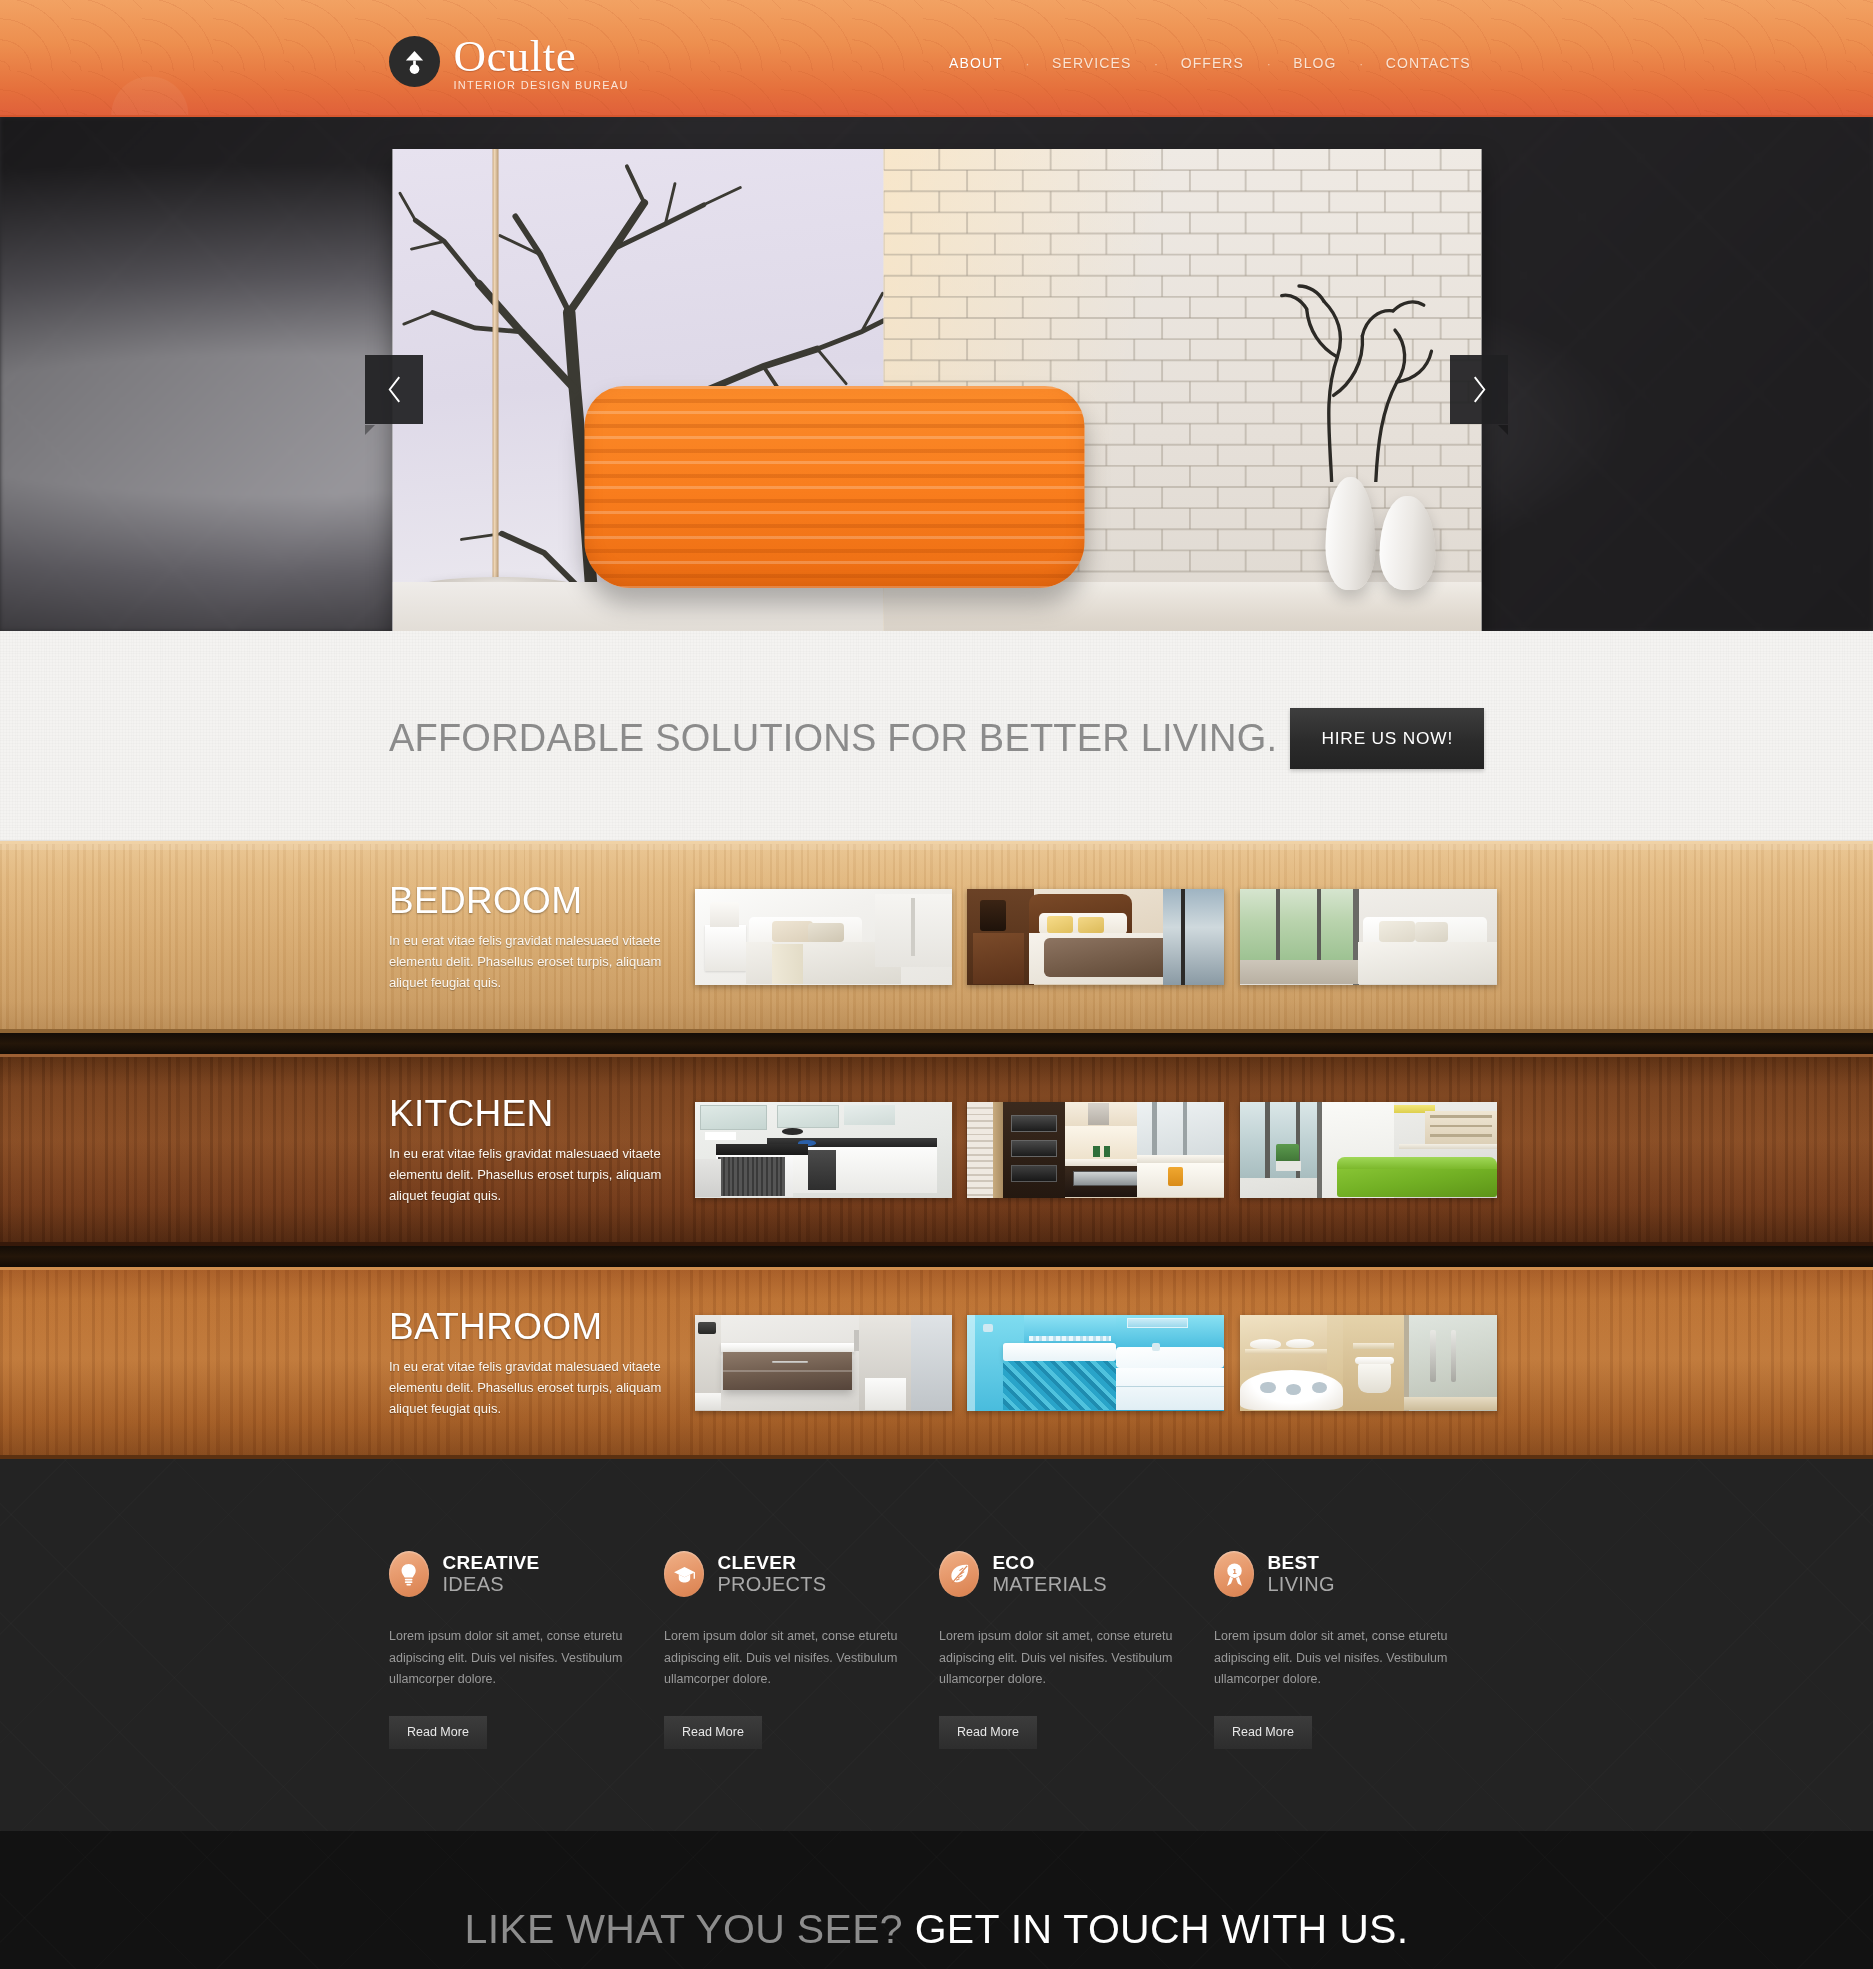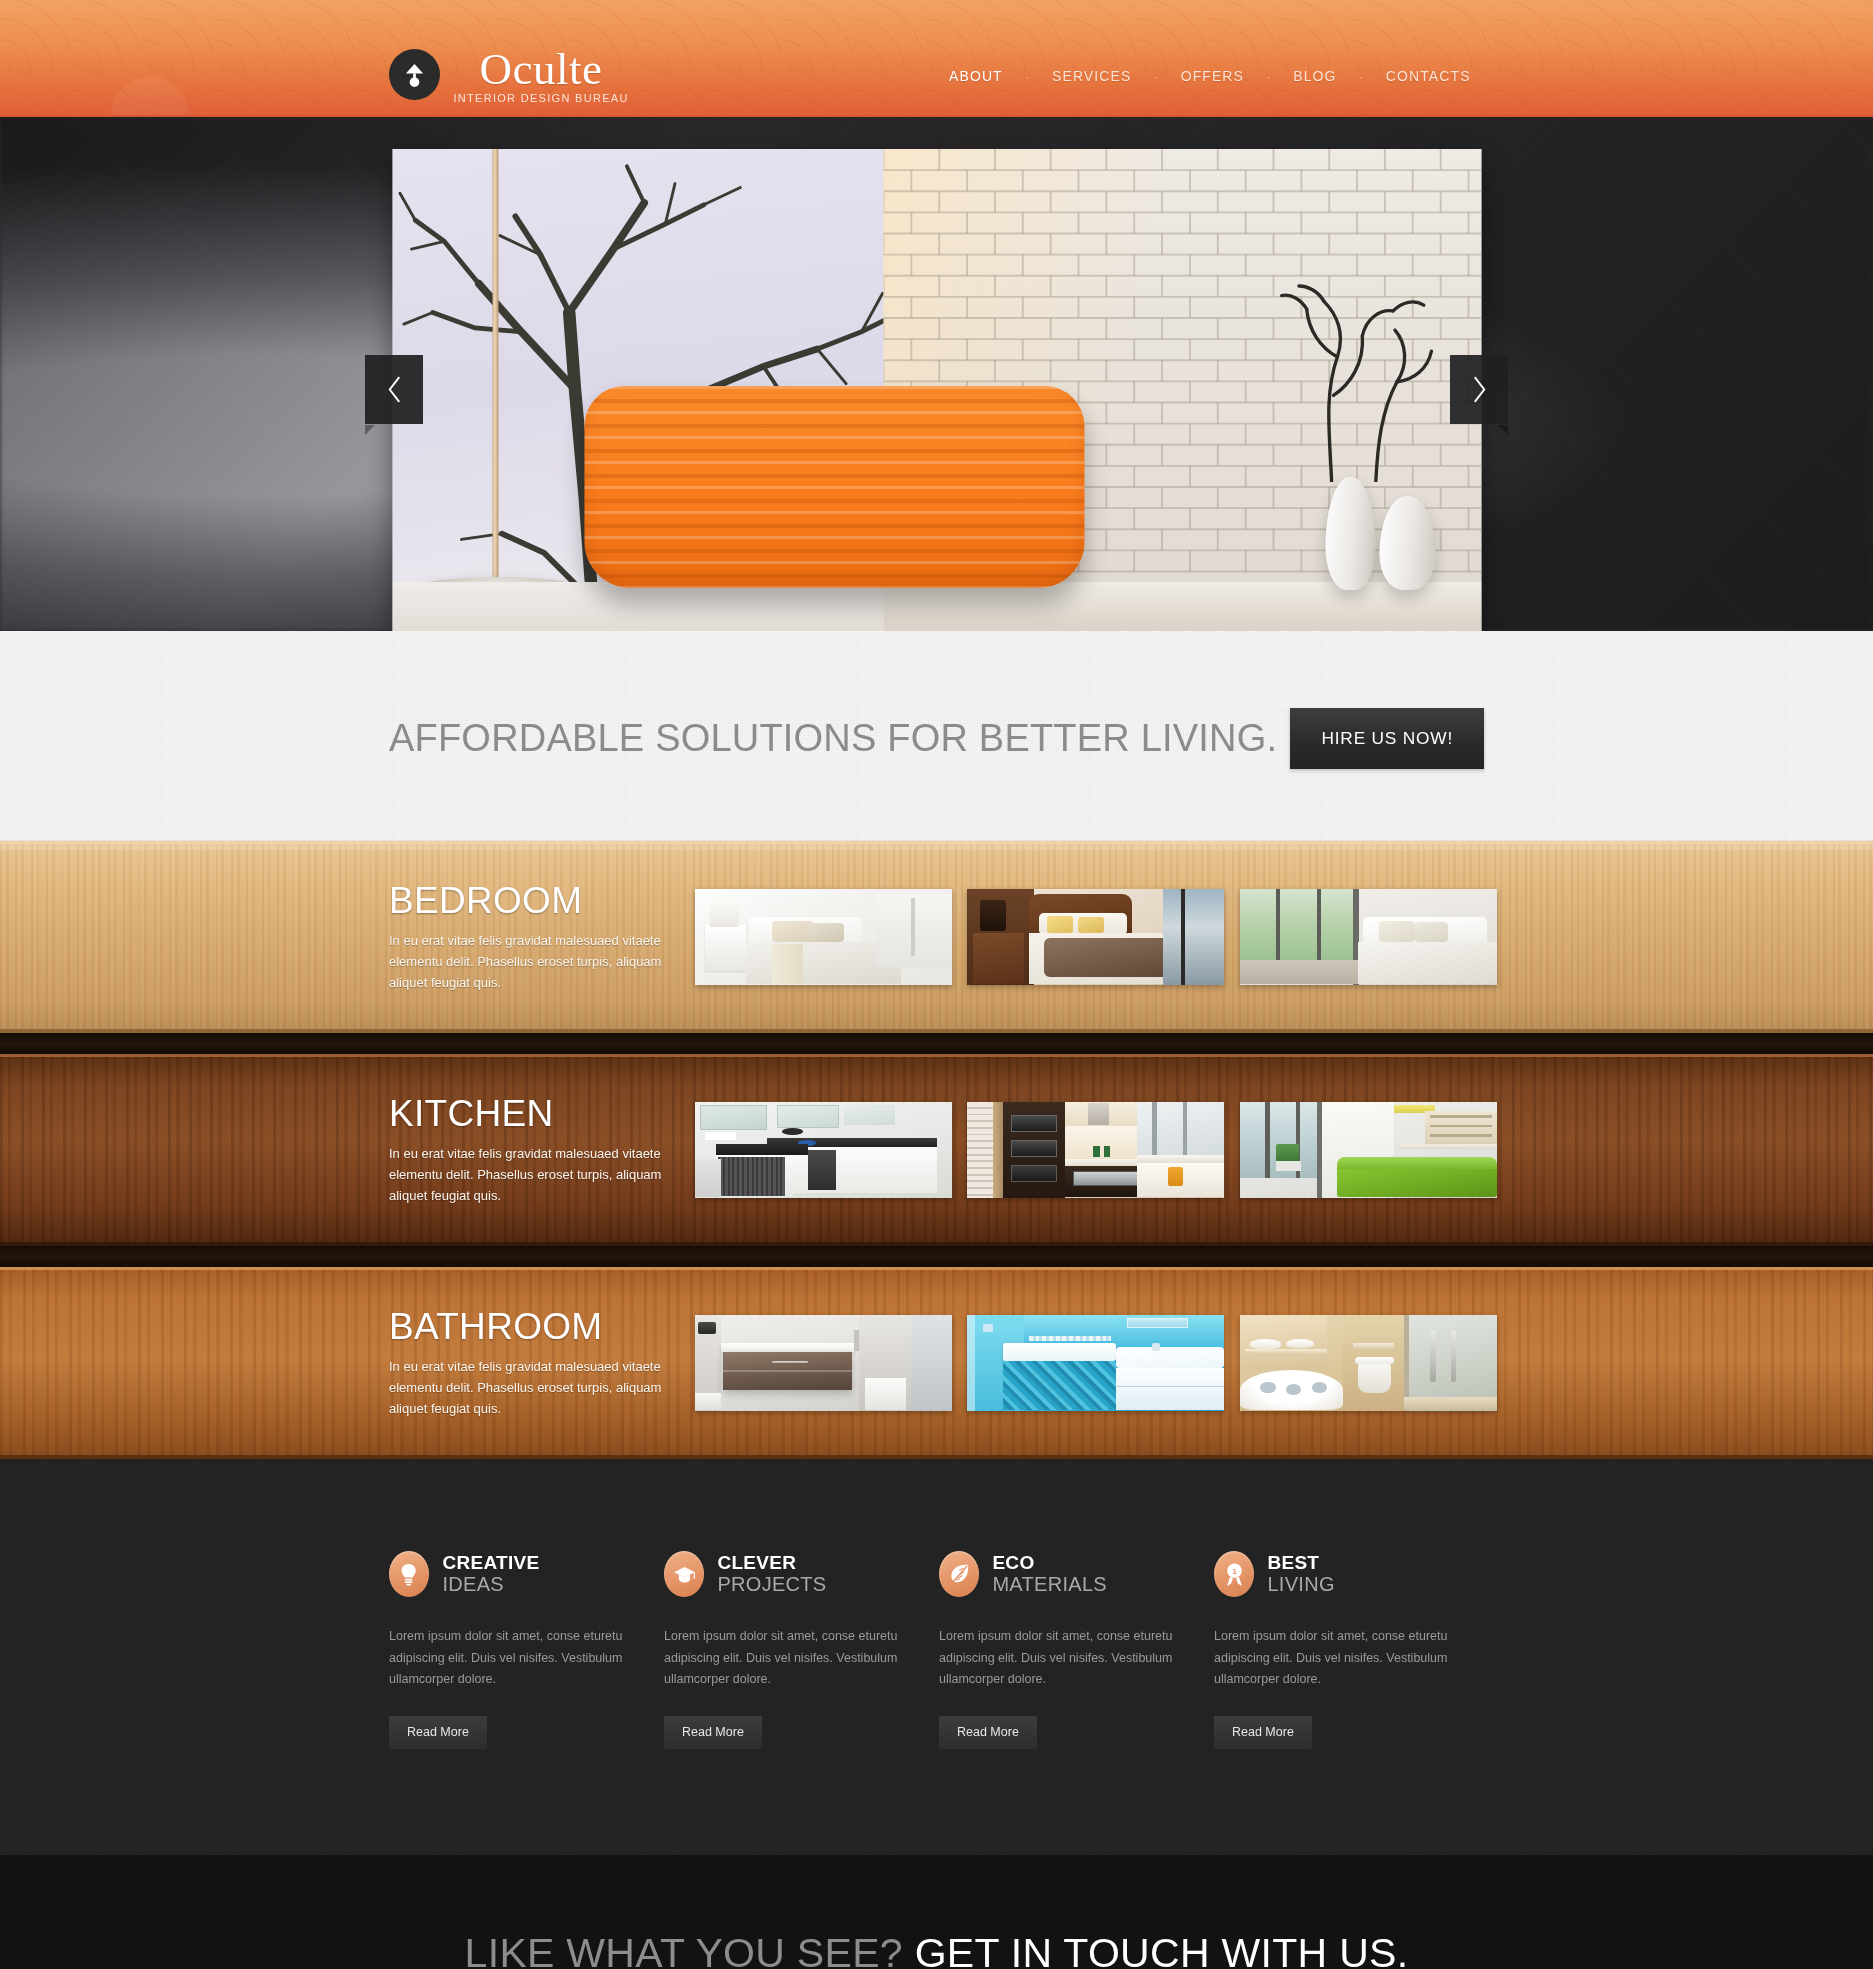--- a/index.html
+++ b/index.html
@@ -25,23 +25,23 @@
     position: absolute; inset: 0;
     background-image:
       repeating-radial-gradient(circle at 0 100%, transparent 0 9.6px, rgba(180,70,30,.14) 9.6px 10.6px, transparent 10.6px 21px);
     background-size: 71px 71px;
     background-position: 0 0;
     opacity: .85;
     pointer-events: none;
   }
   .header-inner {
     position: relative;
-    width: 1095px; margin: 17px auto;
+    width: 1095px; margin: 4px auto;
     height: 100%;
-    display: flex; align-items: center; justify-content: space-between; text-align: center;
+    display: flex; align-items: center; justify-content: space-between;
   }
   .logo { display: flex; align-items: center; gap: 13.4px; text-decoration: none; }
   .logo-mark {
     width: 51px; height: 51px; border-radius: 50%;
     background: #2b2b2b;
     display: flex; align-items: center; justify-content: center;
     flex: none;
   }
   .logo-text { line-height: 1; padding-top: 1.9px; }
   .logo-name {
@@ -254,21 +254,21 @@
   }
   .shelf-gap { height: 21px;
     background: linear-gradient(180deg,#140d07 0%, #241609 50%, #120b05 100%); }
 
   
   .features {
     background: #232323;
     background-image:
       repeating-linear-gradient(45deg, rgba(255,255,255,.012) 0 1px, transparent 1px 77px),
       repeating-linear-gradient(-45deg, rgba(255,255,255,.012) 0 1px, transparent 1px 77px);
-    padding: 92px 0 106px;
+    padding: 92px 0 82px;
   }
   .features-inner { width: 1095px; margin: 0 auto; display:flex; gap: 25px; }
   .feature { width: 250px; }
   .feature-head { display:flex; align-items:center; gap: 13.4px; margin-bottom: 29px; }
   .feature-icon {
     width: 40px; height: 46px; border-radius: 50%;
     background: linear-gradient(160deg,#f0b289 0%, #e79a6d 45%, #d9804e 100%);
     display:flex; align-items:center; justify-content:center; flex:none;
     box-shadow: inset 0 1px 1.9px rgba(255,255,255,.4);
   }

